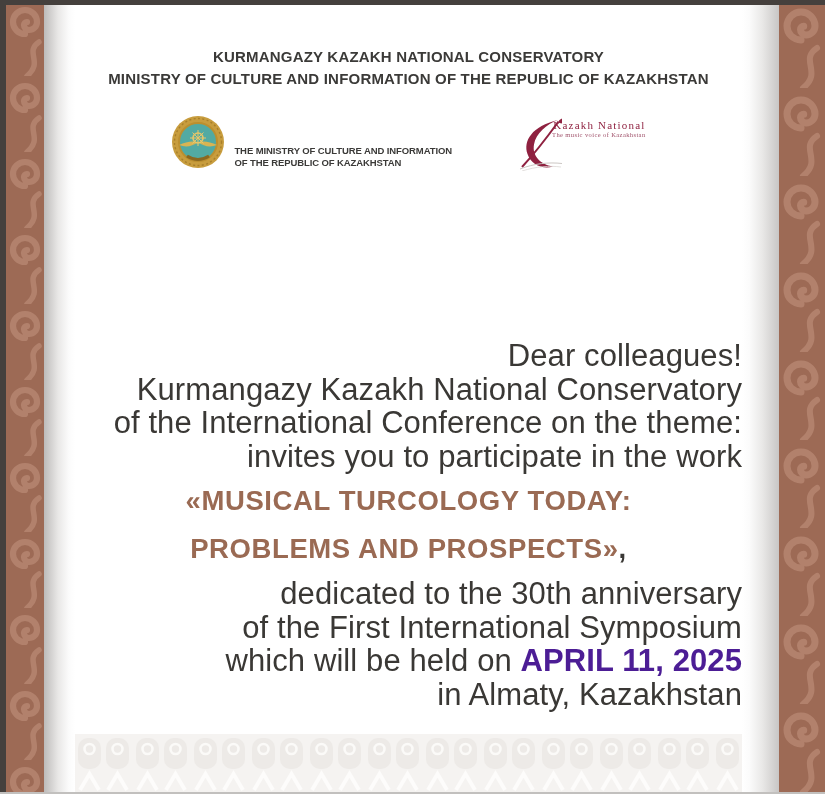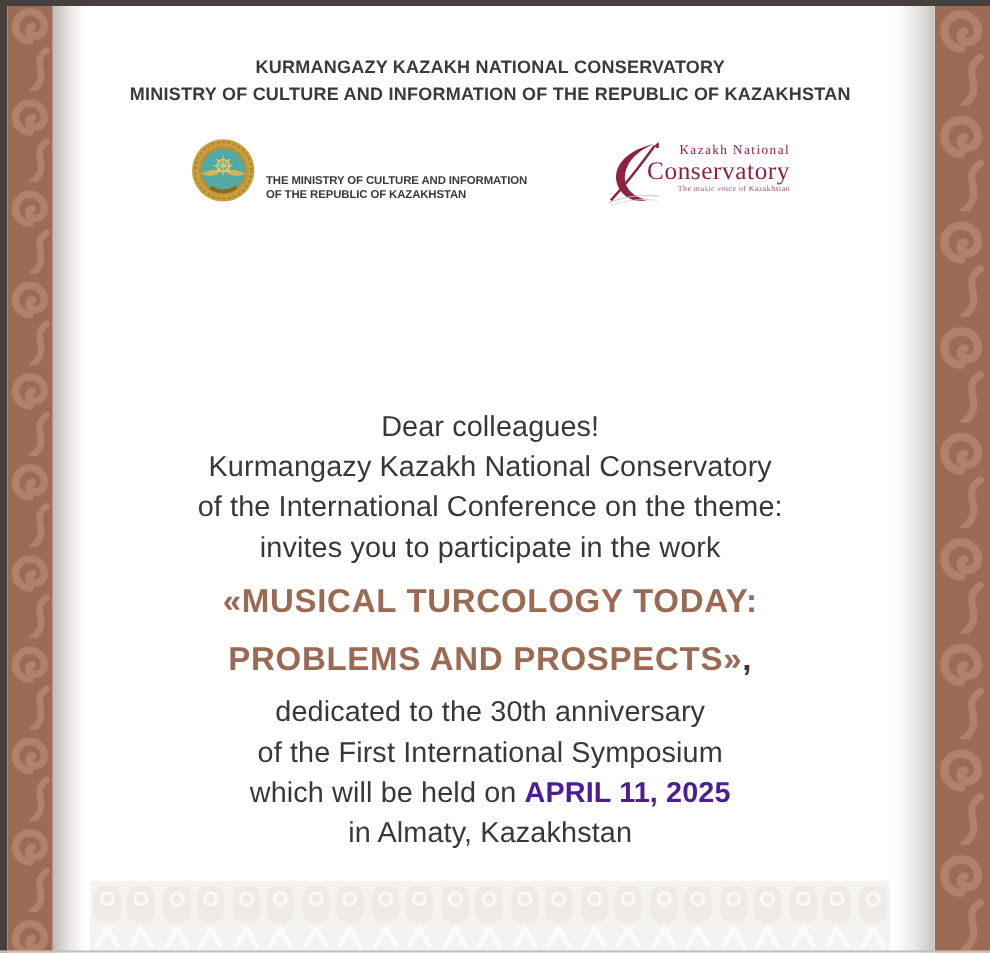--- a/index.html
+++ b/index.html
@@ -62,22 +62,22 @@
     font-size:21px;line-height:23px;color:#8f2140;letter-spacing:.5px;
   }
   .cons-tagline{
     font-family:"Liberation Serif", serif;
     font-size:6.5px;line-height:8px;color:#a0526b;letter-spacing:.4px;
   }
   
   .invitation{margin-top:168px;}
   .body-line{
     margin:0;
-    font-size:24px;line-height:33.5px;
-    color:#3a3835;font-weight:400;letter-spacing:.1px;
+    font-size:31px;line-height:33.5px;
+    color:#3a3835;font-weight:400;letter-spacing:.1px;text-align:right;
   }
   .title-line{
     margin:4px;
     font-size:27.5px;line-height:43.5px;font-weight:700;
     color:#9a6a53;letter-spacing:.6px;
   }
   .title-block{padding:2px 0 3px 0;}
   .title-suffix{color:#3a3835;}
   .date-strong{font-weight:700;color:#4c1d95;}
 </style>
@@ -156,21 +156,20 @@
 
       <div class="cons-logo">
         <svg class="cons-swoosh" width="44" height="56" viewBox="0 0 44 56" xmlns="http://www.w3.org/2000/svg">
           <path d="M40 5 C14 11 5 26 9.5 39 C13 49.5 25 55 35 51.5 C22.5 49.5 14 41 16 29.5 C18 18 28.5 9.5 40 5 Z" fill="#8f2140"></path>
           <path d="M4 52 C18 37 30 21 40.5 6.5" fill="none" stroke="#8f2140" stroke-width="2"></path>
           <path d="M40.5 6.5 C43 2.5 47.5 2.5 46.5 6 C45.7 9 41.8 9.2 40.5 6.5 Z" fill="#8f2140"></path>
           <path d="M2 54 C16 48.5 31 47 44 48.5" fill="none" stroke="#ccc7c4" stroke-width="1"></path>
           <path d="M4 56 C18 51.5 32 50.5 43 52" fill="none" stroke="#dcd8d5" stroke-width="0.8"></path>
         </svg>
         <div class="cons-name1">Kazakh National</div>
-        <div class="cons-name2">Conservatory</div>
         <div class="cons-tagline">The music voice of Kazakhstan</div>
       </div>
     </div>
 
     <div class="invitation">
       <p class="body-line">Dear colleagues!</p>
       <p class="body-line">Kurmangazy Kazakh National Conservatory</p>
       <p class="body-line">of the International Conference on the theme:</p>
       <p class="body-line">invites you to participate in the work</p>
 

